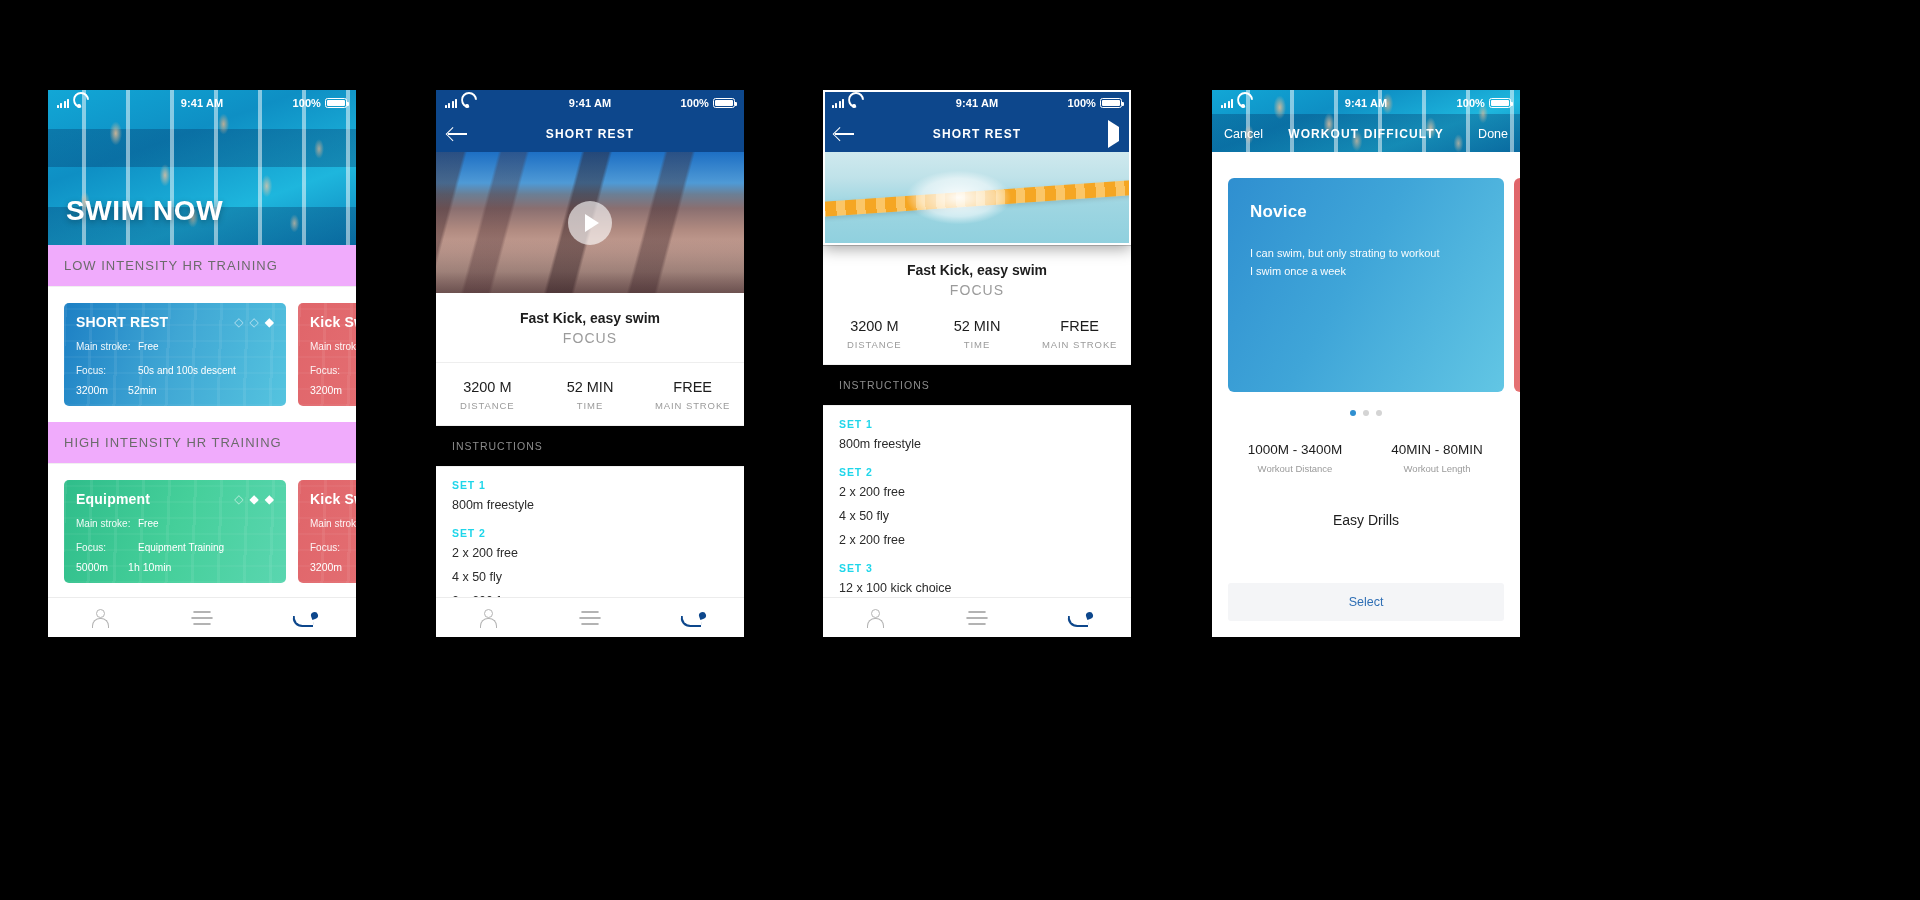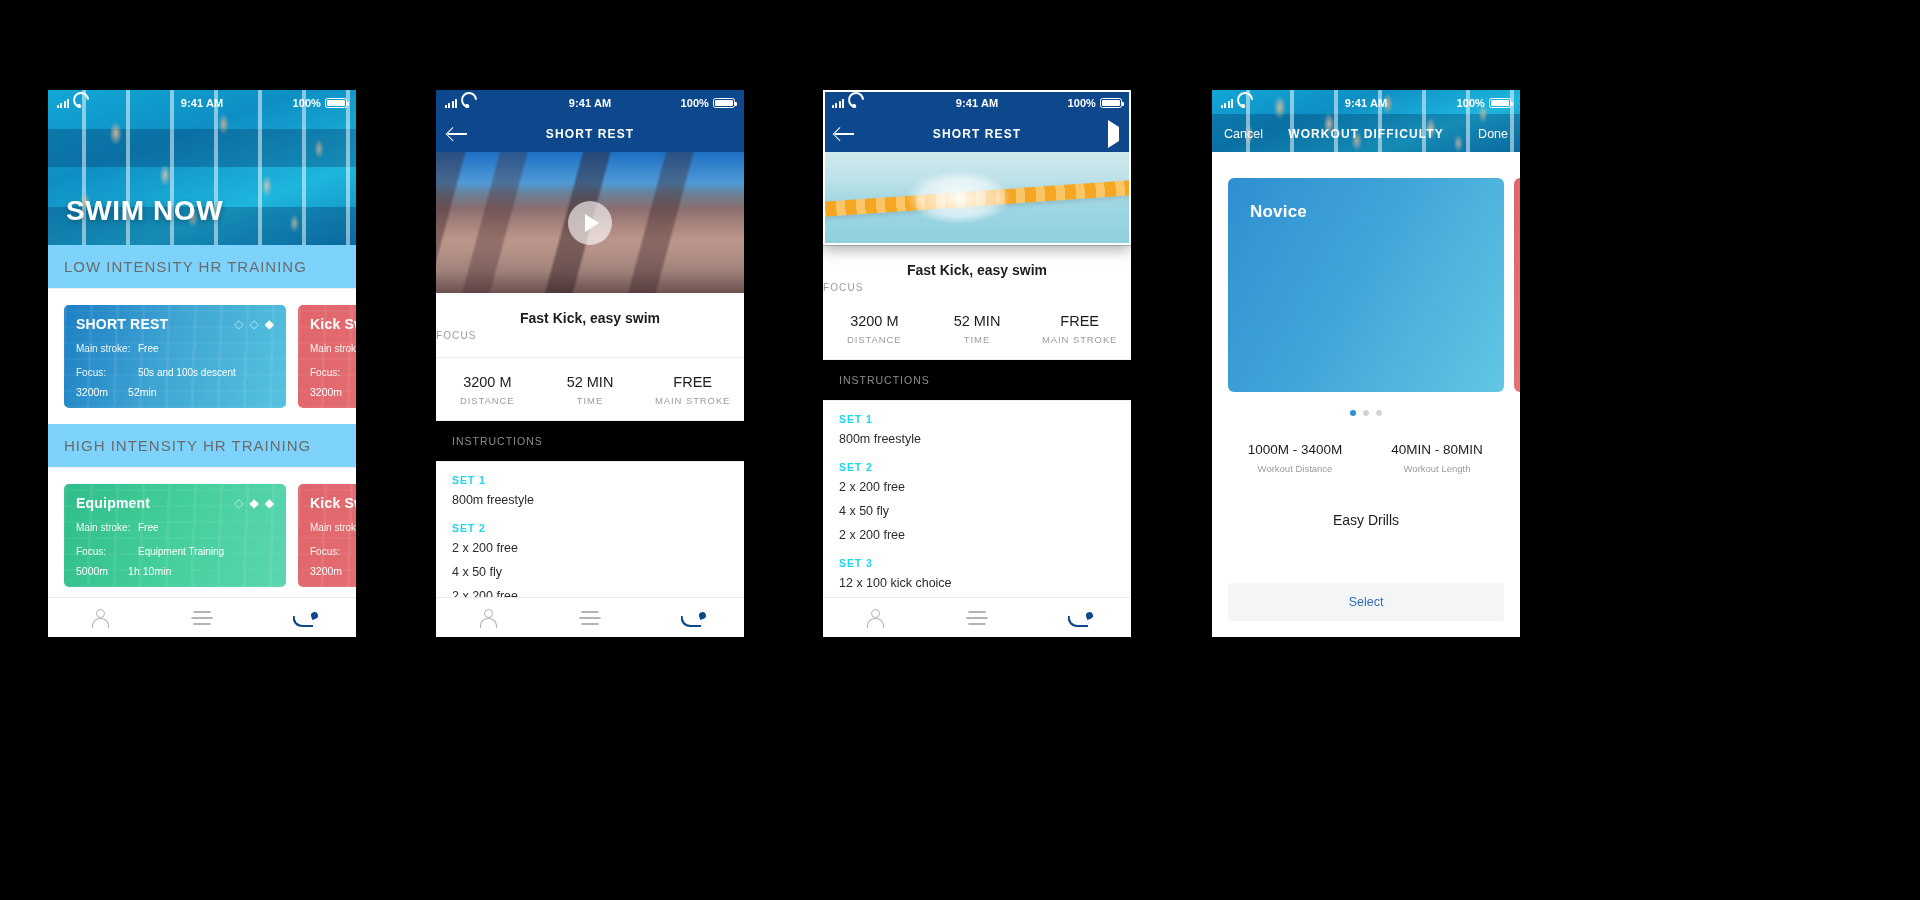--- a/index.html
+++ b/index.html
@@ -148,23 +148,23 @@
   }
   .play-circle i {
     width:0;height:0; margin-left:4px;
     border-left: 14px solid #fff;
     border-top: 9px solid transparent; border-bottom: 9px solid transparent;
   }
 
   
   .scroll { flex: 1 1 auto; overflow: hidden; background: #ffffff; }
   .section-hd {
-    background: #7dd3fc; border-bottom: 1px solid #f0f0f0;
+    background: #f0abfc; border-bottom: 1px solid #f0f0f0;
     padding: 13px 16px; color: #6b6b6b;
-    font-size: 15px; letter-spacing: 1px; font-weight: 500;
+    font-size: 13px; letter-spacing: 1px; font-weight: 500;
   }
   .cardrow { display: flex; gap: 12px; padding: 16px 0 16px 16px; }
   .wcard {
     flex: 0 0 222px; height: 103px; border-radius: 5px;
     position: relative; overflow: hidden; color: #fff; padding: 11px 12px;
   }
   .wcard.blue  { background: linear-gradient(110deg,#1c7fc4 0%,#3fa6d4 48%,#55c4df 100%); }
   .wcard.green { background: linear-gradient(110deg,#2fbd8a 0%,#45cf9a 50%,#5ad6b0 100%); }
   .wcard.red   { background: linear-gradient(110deg,#e0656a 0%,#e87b7d 100%); flex: 0 0 222px; }
   .wcard .tex {
@@ -178,21 +178,21 @@
   .diamonds { display:flex; gap: 6px; font-size: 12px; line-height: 1; }
   .diamonds span { opacity: .55; }
   .diamonds span.on { opacity: 1; }
   .kv { margin-top: 9px; font-size: 10px; line-height: 15px; display:flex; }
   .kv .k { width: 62px; color: rgba(255,255,255,.92); }
   .kv .v { color: #fff; }
   .wcard-foot { position:absolute; left: 12px; bottom: 10px; display:flex; gap: 20px; font-size: 10.5px; }
 
   
   .det-title { text-align:center; font-size: 14px; font-weight: bold; color:#1d1d1d; padding: 17px 0 0; }
-  .det-sub { font-size: 10px; color:#9b9b9b; letter-spacing: 1.1px; padding: 4px 0 16px; }
+  .det-sub { text-align:center; font-size: 14px; color:#9b9b9b; letter-spacing: 1.1px; padding: 4px 0 16px; }
   .stats { display:flex; border-top:1px solid #eee; padding: 16px 0 14px; }
   .stat { flex:1; text-align:center; }
   .stat .num { font-size: 14.5px; color:#1d1d1d; }
   .stat .lbl { font-size: 9.5px; color:#9b9b9b; letter-spacing: .9px; margin-top: 5px; }
   .instr-hd {
     background:#000000; border-top:1px solid #f0f0f0; border-bottom:1px solid #f0f0f0;
     padding: 14px 16px; color:#8d8d8d; font-size:10.5px; letter-spacing: 1px;
   }
   .sets { padding: 12px 16px 0; }
   .set-label { color:#1fd6ea; font-size: 10.5px; font-weight: bold; letter-spacing: .9px; margin-top: 12px; }
@@ -584,20 +584,24 @@
         <span class="nav-side left">Cancel</span>
         <div class="nav-title">WORKOUT DIFFICULTY</div>
         <span class="nav-side right">Done</span>
       </div>
     </div>
 
     <div class="p4-body">
       <div class="diffrow">
         <div class="diffcard">
           <div class="diff-name">Novice</div>
+          <div class="diff-desc">
+            <div>I can swim, but only strating to workout</div>
+            <div>I swim once a week</div>
+          </div>
         </div>
         <div class="diffcard alt">
           
         </div>
       </div>
 
       <div class="dots">
         <i class="on"></i>
         <i></i>
         <i></i>

